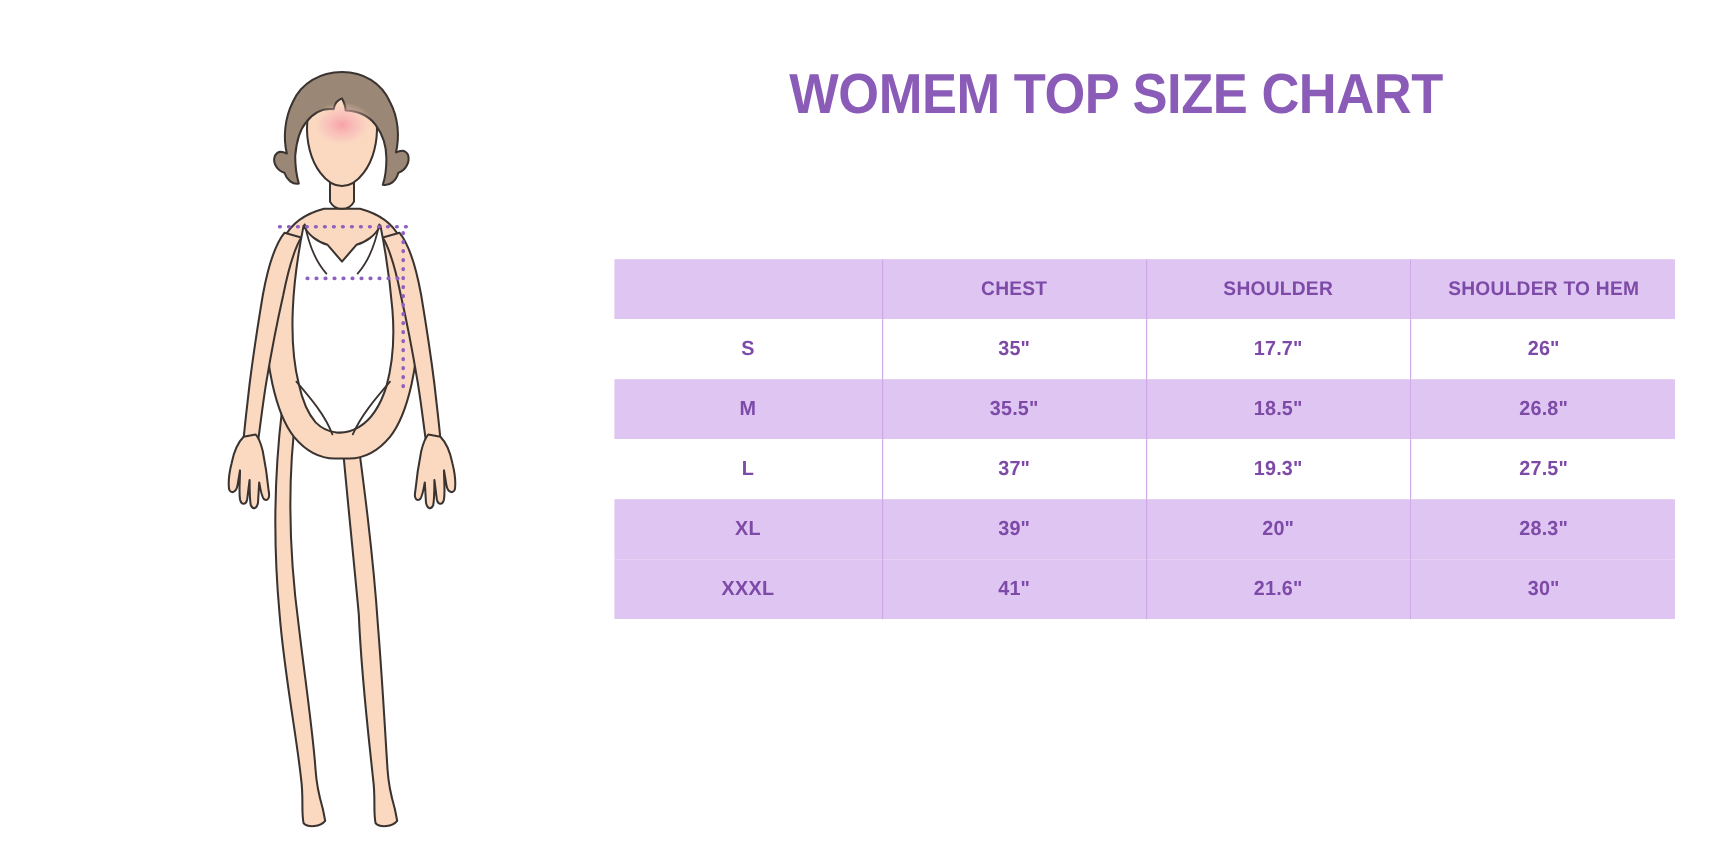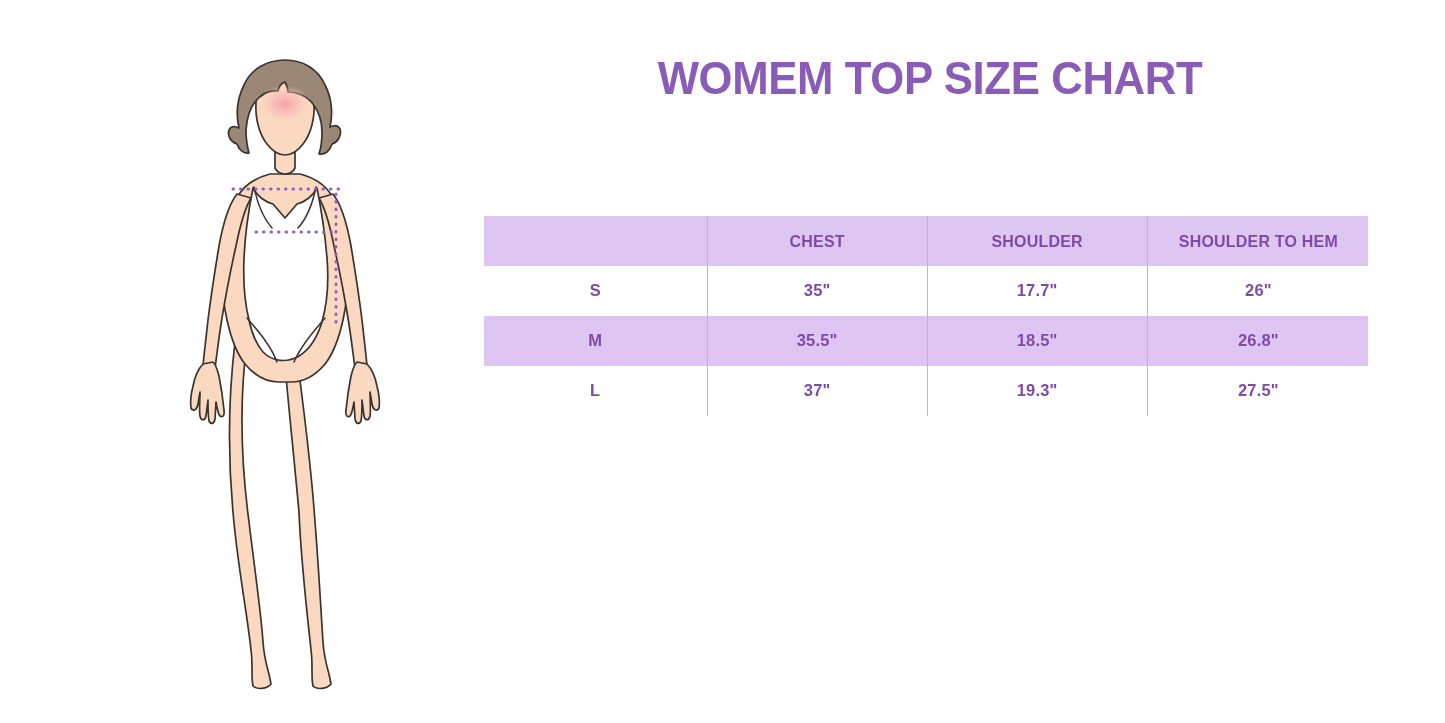--- a/index.html
+++ b/index.html
@@ -40,21 +40,21 @@
     letter-spacing: -0.4px;
     font-family: "Liberation Sans", sans-serif;
     transform: scaleX(0.93);
     transform-origin: center top;
     white-space: nowrap;
   }
 
   
   #size-table {
     position: absolute;
-    left: 484px;
+    left: 512px;
     top: 216px;
     width: 884px;
     border-collapse: collapse;
     table-layout: fixed;
   }
   #size-table col.c-size { width: 223px; }
   #size-table col.c-val  { width: 220.33px; }
 
   #size-table th, #size-table td {
     height: 50px;
@@ -202,14 +202,26 @@
       <td>35.5"</td>
       <td>18.5"</td>
       <td>26.8"</td>
     </tr>
     <tr class="row-plain">
       <td>L</td>
       <td>37"</td>
       <td>19.3"</td>
       <td>27.5"</td>
     </tr>
+    <tr class="row-shaded">
+      <td>XL</td>
+      <td>39"</td>
+      <td>20"</td>
+      <td>28.3"</td>
+    </tr>
+    <tr class="row-shaded">
+      <td>XXXL</td>
+      <td>41"</td>
+      <td>21.6"</td>
+      <td>30"</td>
+    </tr>
   </tbody>
 </table>
 
 </body></html>

